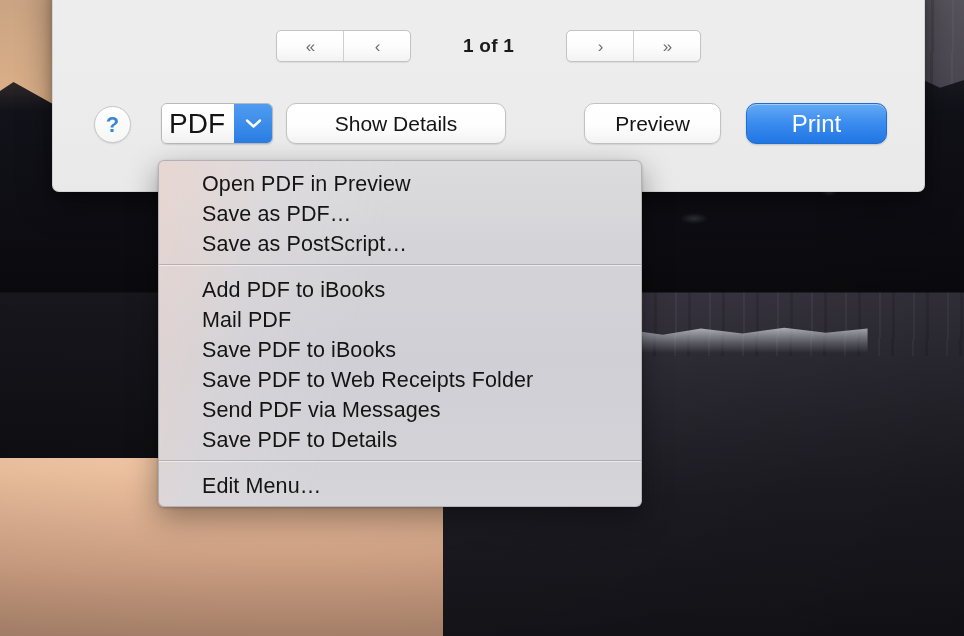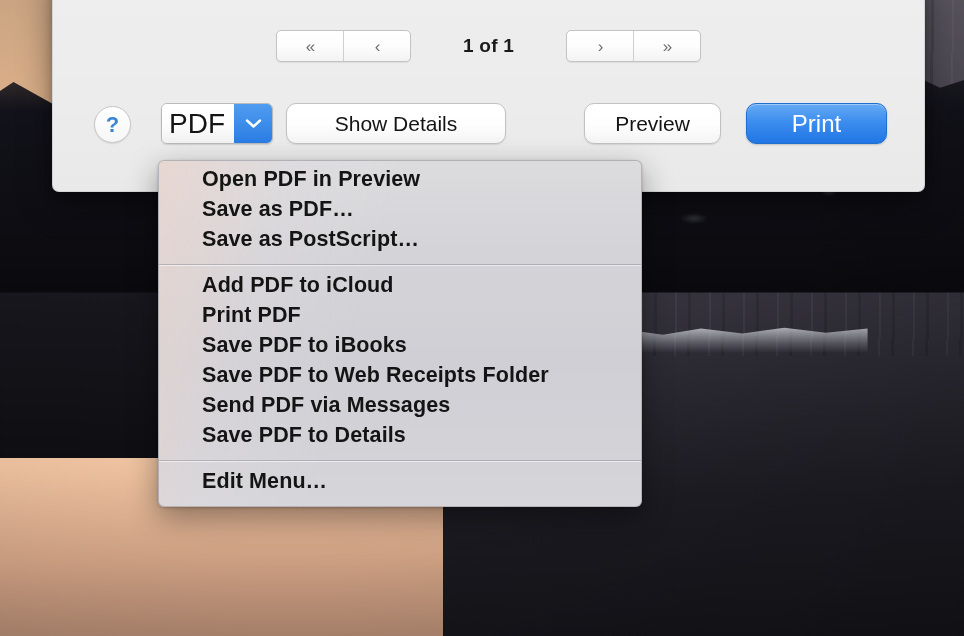--- a/index.html
+++ b/index.html
@@ -181,23 +181,23 @@
   #pdf-menu {
     position:absolute; left:158px; top:160px; width:484px;
     padding:6px 0 7px 0; border-radius:6px;
     background:
       linear-gradient(105deg, rgba(236,213,205,.72) 0%, rgba(226,219,221,.30) 22%, rgba(255,255,255,0) 42%),
       linear-gradient(180deg, #dcdcdf 0%, #d4d4d8 26%, #cfcfd5 58%, #d2d2d7 82%, #d6d6da 100%);
     box-shadow:0 10px 30px rgba(0,0,0,.38), 0 1px 3px rgba(0,0,0,.22);
     border:1px solid rgba(130,130,140,.45);
   }
   .menu-item {
-    height:30px; display:flex; align-items:flex-start;
+    height:30px; display:flex; align-items:flex-end;
     padding-left:43px; font-size:21.5px; color:#141414;
-    cursor:default; user-select:none; white-space:nowrap; letter-spacing:.1px;font-weight:bold;
+    cursor:default; user-select:none; white-space:nowrap; letter-spacing:.1px;
   }
   .menu-separator {
     height:1px; margin:7px 0 8px 0;
     background:rgba(120,120,132,.40);
     box-shadow:0 1px 0 rgba(255,255,255,.55);
   }
 </style>
 </head>
 <body>
 
@@ -275,24 +275,24 @@
     <div class="menu-item">
       <span>Save as PDF…</span>
     </div>
     <div class="menu-item">
       <span>Save as PostScript…</span>
     </div>
 
     <div class="menu-separator"></div>
 
     <div class="menu-item">
-      <span>Add PDF to iCloud</span>
-    </div>
-    <div class="menu-item">
-      <span>Print PDF</span>
+      <span>Add PDF to iBooks</span>
+    </div>
+    <div class="menu-item">
+      <span>Mail PDF</span>
     </div>
     <div class="menu-item">
       <span>Save PDF to iBooks</span>
     </div>
     <div class="menu-item">
       <span>Save PDF to Web Receipts Folder</span>
     </div>
     <div class="menu-item">
       <span>Send PDF via Messages</span>
     </div>

